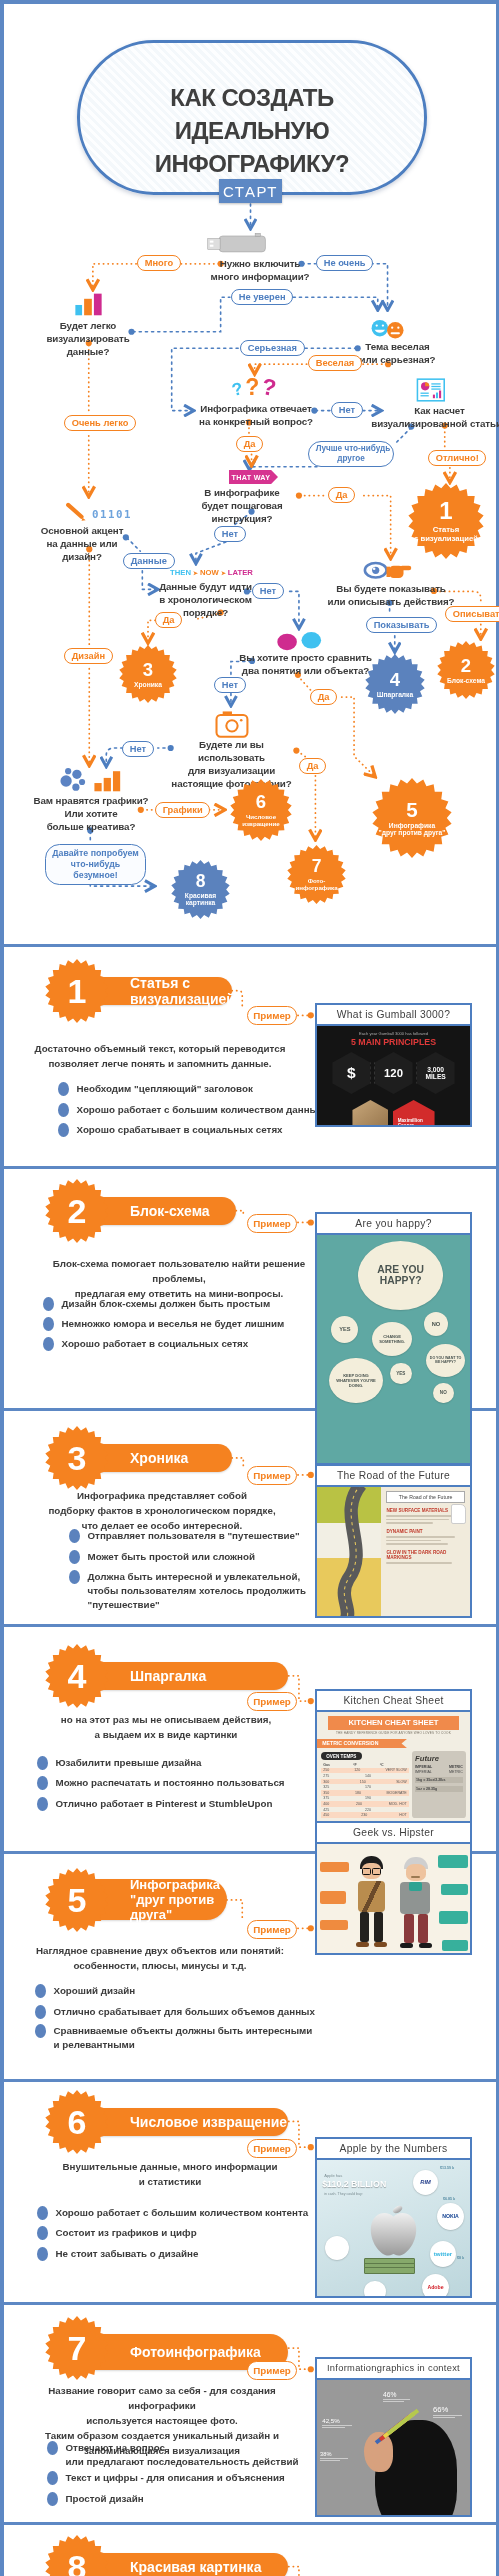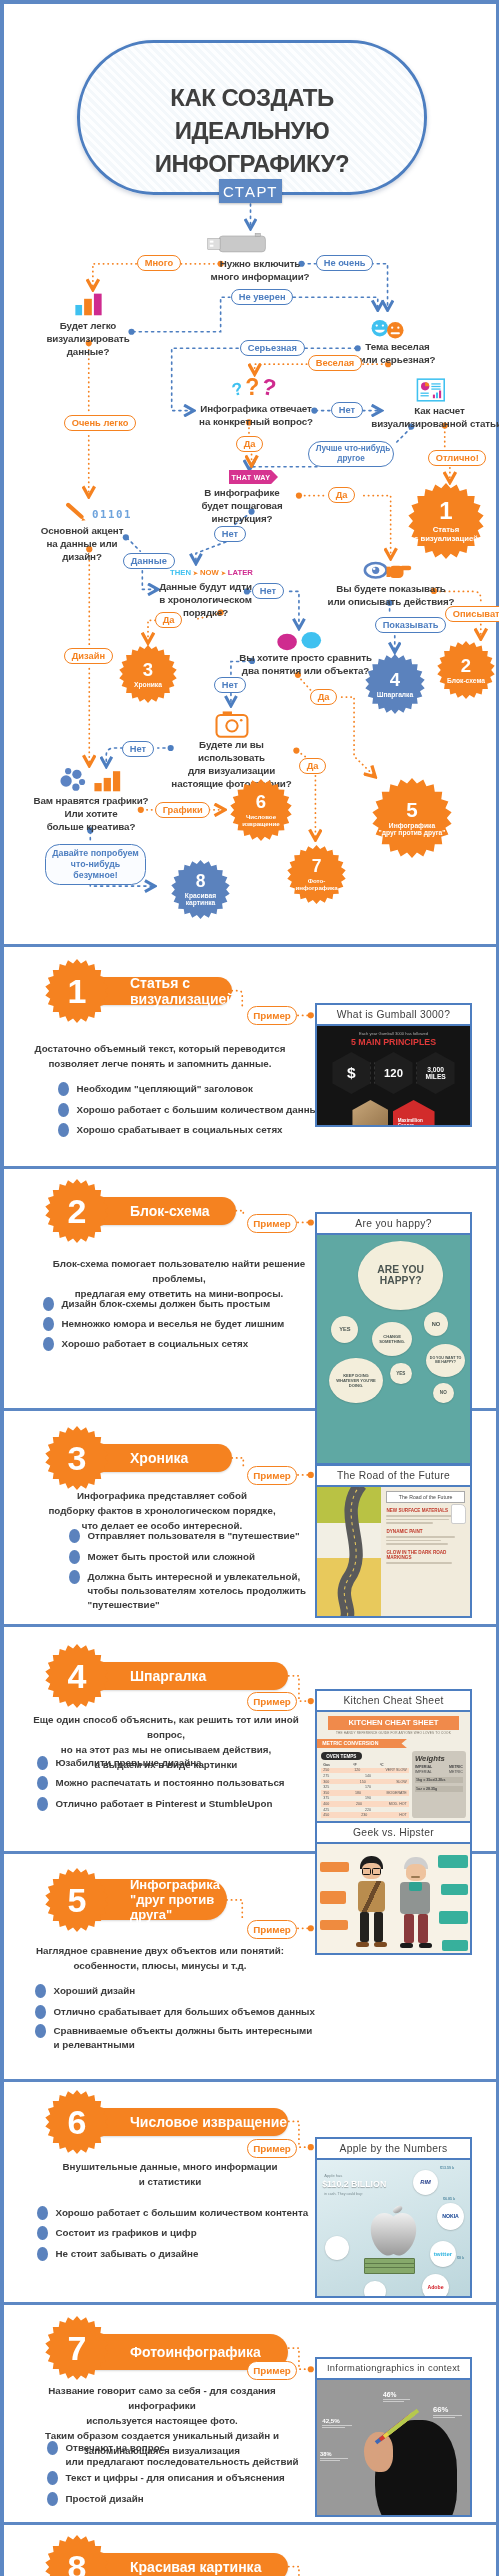--- a/index.html
+++ b/index.html
@@ -79,21 +79,21 @@
   .gi-tag{position:absolute;left:4.1px;width:37px;height:6.7px;background:#ef8b3f;border-radius:1.5px;color:#fff;font-size:3.6px;display:flex;align-items:center;padding-left:2.1px;}
   
   .ex-apple{background:linear-gradient(160deg,#e3f0f3,#bcd6dc);}
   .a-circle{position:absolute;background:#fff;border-radius:50%;box-shadow:0 0.5px 1.5px rgba(0,0,0,.25);display:flex;align-items:center;justify-content:center;font-weight:bold;}
   .a-val{position:absolute;font-size:3.6px;color:#5a8fa6;font-weight:bold;}
   .a-money{position:absolute;left:47px;top:101px;}
   .a-money div{width:49px;height:4.6px;background:#86a96b;border:0.5px solid #5d7a49;border-radius:1px;margin-top:-2.1px;}
   
   .ex-hijab{background:#999;}
   .hj-stripe{position:absolute;width:38px;height:4.1px;transform:rotate(-38deg);}
-  .hj-pct{position:absolute;color:#fff;font-weight:bold;}
+  .hj-pct{position:absolute;color:#fff;font-weight:normal;}
   .hj-cap{height:1px;background:#ccc;margin-top:1px;}
 </style>
 </head>
 <body>
 
 <div class="page">
 
   <div class="band" style="top:4.1px;height:940px"></div>
   <div class="band" style="top:947px;height:219px"></div>
   <div class="band" style="top:1169px;height:239px"></div>
@@ -377,21 +377,21 @@
   <div class="ans bl" style="left:214px;top:526px">Нет</div>
   <div class="ans bl" style="left:123px;top:553px">Данные</div>
   <div class="ans or" style="left:64px;top:648px">Дизайн</div>
   <div class="ans bl" style="left:252px;top:583px">Нет</div>
   <div class="ans or" style="left:155px;top:612px">Да</div>
   <div class="ans bl" style="left:214px;top:677px">Нет</div>
   <div class="ans or" style="left:310px;top:689px">Да</div>
   <div class="ans bl" style="left:122px;top:741px">Нет</div>
   <div class="ans or" style="left:299px;top:758px">Да</div>
   <div class="ans or" style="left:155px;top:802px">Графики</div>
-  <div class="ans bl" style="left:375px;top:617px">Показывать</div>
+  <div class="ans bl" style="left:366px;top:617px">Показывать</div>
   <div class="ans or" style="left:445px;top:606px">Описывать</div>
   <div class="crazy">
     <div>Давайте попробуем</div>
       <div>что-нибудь безумное!</div>
     </div>
 
   <div class="thatway">THAT WAY</div>
   <div class="tnl">
     <span style="color:#3fc1f0">THEN</span>
     <span style="color:#f58220;font-size:5.7px">➤</span>
@@ -600,21 +600,20 @@
   </div>
 
   <div class="hpill" style="left:72px;top:1662px;width:216px;height:28px">
       <span>Шпаргалка</span>
     </div>
   <div class="star sec-star" style="left: 45px; top: 1644px; width: 64px; height: 64px; clip-path: polygon(50% 0%, 56.19% 6.94%, 64.09% 2.03%, 68.07% 10.43%, 77.03% 7.94%, 78.49% 17.12%, 87.79% 17.26%, 86.59% 26.48%, 95.48% 29.23%, 91.74% 37.74%, 99.49% 42.88%, 93.5% 50%, 99.49% 57.12%, 91.74% 62.26%, 95.48% 70.77%, 86.59% 73.52%, 87.79% 82.74%, 78.49% 82.88%, 77.03% 92.06%, 68.07% 89.57%, 64.09% 97.97%, 56.19% 93.06%, 50% 100%, 43.81% 93.06%, 35.91% 97.97%, 31.93% 89.57%, 22.97% 92.06%, 21.51% 82.88%, 12.21% 82.74%, 13.41% 73.52%, 4.52% 70.77%, 8.26% 62.26%, 0.51% 57.12%, 6.5% 50%, 0.51% 42.88%, 8.26% 37.74%, 4.52% 29.23%, 13.41% 26.48%, 12.21% 17.26%, 21.51% 17.12%, 22.97% 7.94%, 31.93% 10.43%, 35.91% 2.03%, 43.81% 6.94%);">
       <div class="snum">4</div>
     </div>
   <div class="expill" style="left:247px;top:1692px">Пример</div>
   <div class="desc" style="left:32px;top:1712px;width:268px">
-    <div>Еще один способ объяснить, как решить тот или иной вопрос,</div>
       <div>но на этот раз мы не описываем действия,</div>
       <div>а выдаем их в виде картинки</div>
     </div>
   <div class="bullet" style="left:37px;top:1756px">
       <span class="bdot"></span>
       <div class="btxt">
         <div>Юзабилити превыше дизайна</div>
       </div>
     </div>
   <div class="bullet" style="left:37px;top:1776px">
@@ -684,21 +683,21 @@
               <span>220</span>
               <span></span>
             </div>
           <div class="k-tr">
               <span>450</span>
               <span>230</span>
               <span>HOT</span>
             </div>
         </div>
         <div class="k-right">
-          <div class="k-w">Weights</div>
+          <div class="k-w">Future</div>
           <div style="display:flex;justify-content:space-between;font-weight:bold;margin-top:2.1px">
               <span>IMPERIAL</span>
               <span>METRIC</span>
             </div>
           <div style="display:flex;justify-content:space-between;margin-top:1px">
               <span>IMPERIAL</span>
               <span>METRIC</span>
             </div>
           <div class="k-note">1kg = 35oz/2.2lbs</div>
           <div class="k-note">1oz = 28.35g</div>

